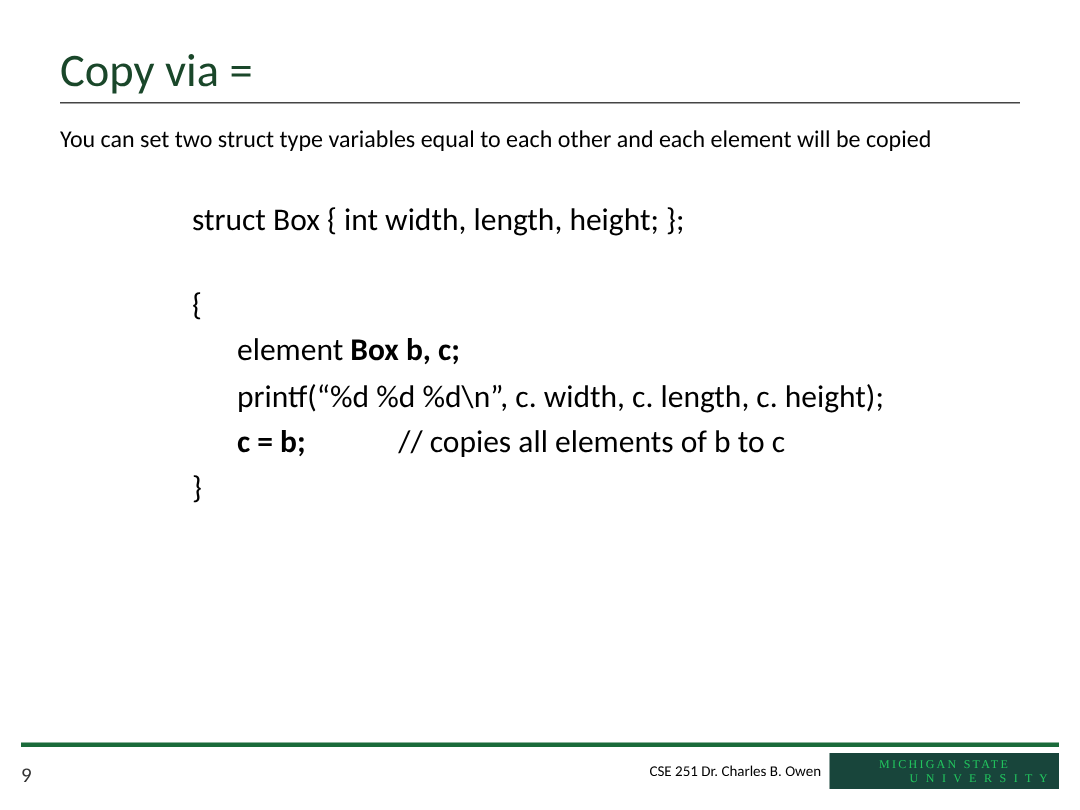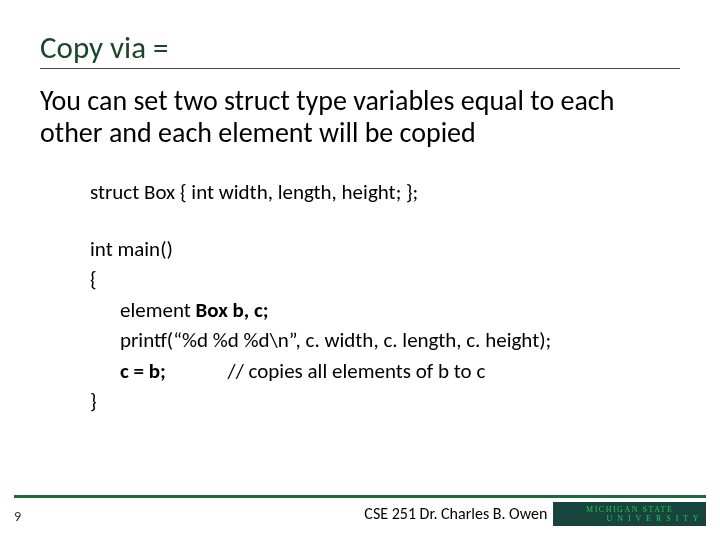--- a/index.html
+++ b/index.html
@@ -16,27 +16,27 @@
   }
   .title {
     font-size: 31px;
     color: #1a472a;
     font-weight: 400;
     border-bottom: 1px solid #444;
     padding-bottom: 2px;
     margin-bottom: 16px;
   }
   .subtitle {
-    font-size: 28px;
+    font-size: 16px;
     color: #000;
     line-height: 1.15;
     margin-bottom: 28px;
   }
   .code-block {
-    margin-left: 50px;
+    margin-left: 88px;
     font-size: 21px;
     color: #000;
     line-height: 1.45;
   }
   .code-block .gap {
     height: 26px;
   }
   .code-block .indent {
     padding-left: 30px;
   }
@@ -61,21 +61,21 @@
     font-size: 14px;
     color: #333;
     padding-top: 6px;
   }
   .footer-right {
     display: flex;
     align-items: center;
     gap: 6px;
   }
   .credit {
-    font-size: 16px;
+    font-size: 10px;
     color: #000;
     text-align: right;
     line-height: 1.2;
   }
   .msu-logo {
     background: #18453b;
     color: #22c55e;
     padding: 3px 6px;
     font-family: Georgia, serif;
     text-align: center;
@@ -95,21 +95,20 @@
 </head>
 <body>
 
 <div class="slide">
   <div class="title">Copy via =</div>
   <div class="subtitle">You can set two struct type variables equal to each other and each element will be copied</div>
 
   <div class="code-block">
     <div>struct Box { int width, length, height; };</div>
     <div class="gap"></div>
-    <div>int main()</div>
     <div>{</div>
     <div class="indent">
       <span>element </span><span class="bold">Box b, c;</span>
     </div>
     <div class="indent">printf(“%d %d %d\n”, c. width, c. length, c. height);</div>
     <div class="indent">
       <span class="bold">c = b;</span><span>&nbsp;&nbsp;&nbsp;&nbsp;&nbsp;&nbsp;&nbsp;&nbsp;&nbsp;&nbsp;&nbsp;&nbsp;&nbsp;</span><span>// copies all elements of b to c</span>
     </div>
     <div>}</div>
   </div>

